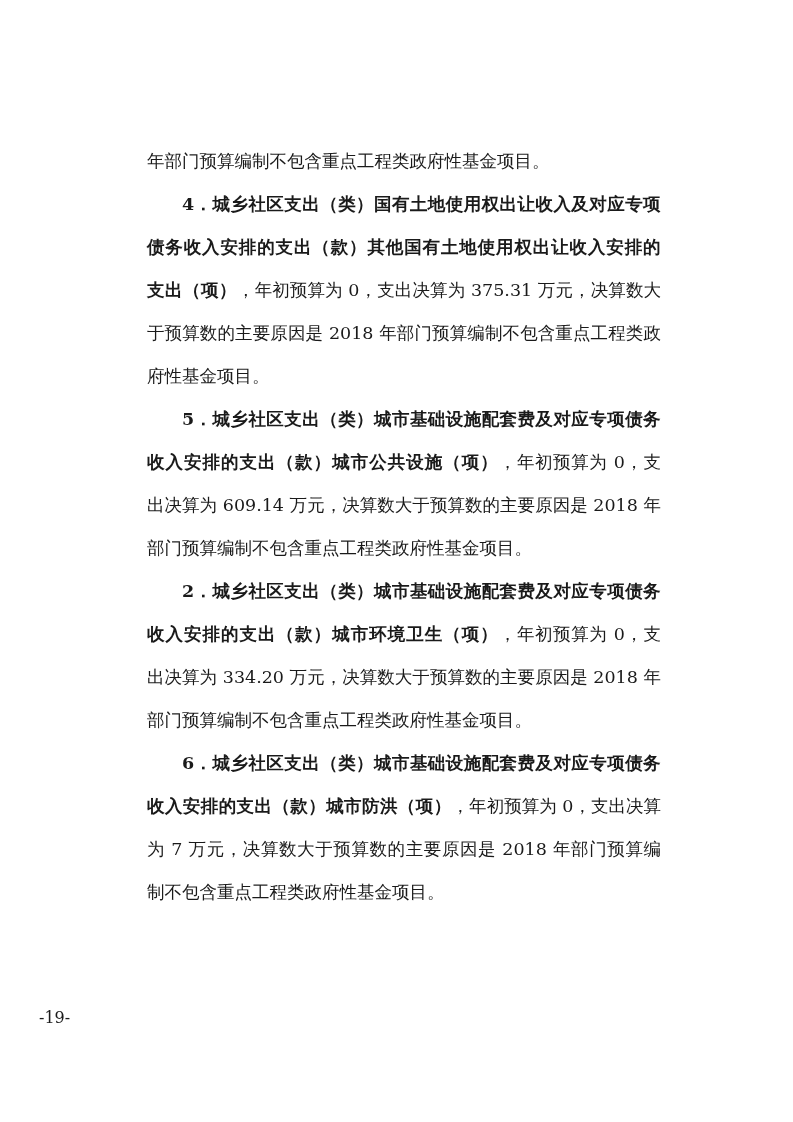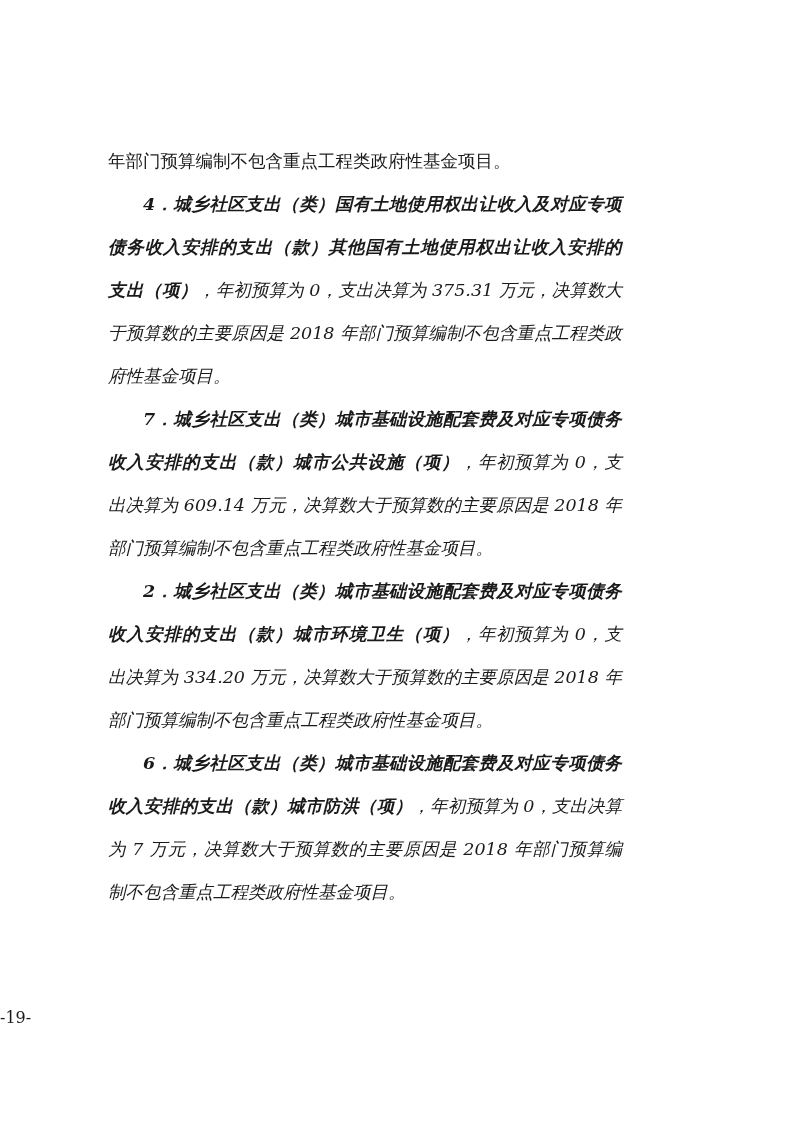--- a/index.html
+++ b/index.html
@@ -12,34 +12,34 @@
     background: #ffffff;
     font-family: "DejaVu Serif", serif;
     color: #1a1a1a;
   }
   .page {
     position: relative;
     width: 717px;
     height: 1122px;
     box-sizing: border-box;
     padding: 140px 95px 24px 108px;
+    margin-left: 39px;
   }
   .doc-body {
     font-size: 17.5px;
     line-height: 43px;
     text-align: justify;
     text-justify: inter-ideograph;
   }
   p.para {
     margin: 0;
     text-indent: 0;
   }
   p.para.indent {
     text-indent: 2em;
-    font-style: italic;
   }
   .bold {
     font-weight: bold;
     letter-spacing: 0.4px;
   }
   .page-number {
     position: absolute;
     left: 0;
     right: 95px;
     bottom: 95px;
@@ -49,18 +49,18 @@
     color: #1a1a1a;
   }
 </style>
 </head>
 <body>
 
 <div class="page">
   <div class="doc-body" id="doc-body">
       <p class="para"><span class="">年部门预算编制不包含重点工程类政府性基金项目。</span></p>
       <p class="para indent"><span class="bold">4．城乡社区支出（类）国有土地使用权出让收入及对应专项债务收入安排的支出（款）其他国有土地使用权出让收入安排的支出（项）</span><span class="">，年初预算为 0，支出决算为 375.31 万元，决算数大于预算数的主要原因是 2018 年部门预算编制不包含重点工程类政府性基金项目。</span></p>
-      <p class="para indent"><span class="bold">7．城乡社区支出（类）城市基础设施配套费及对应专项债务收入安排的支出（款）城市公共设施（项）</span><span class="">，年初预算为 0，支出决算为 609.14 万元，决算数大于预算数的主要原因是 2018 年部门预算编制不包含重点工程类政府性基金项目。</span></p>
+      <p class="para indent"><span class="bold">5．城乡社区支出（类）城市基础设施配套费及对应专项债务收入安排的支出（款）城市公共设施（项）</span><span class="">，年初预算为 0，支出决算为 609.14 万元，决算数大于预算数的主要原因是 2018 年部门预算编制不包含重点工程类政府性基金项目。</span></p>
       <p class="para indent"><span class="bold">2．城乡社区支出（类）城市基础设施配套费及对应专项债务收入安排的支出（款）城市环境卫生（项）</span><span class="">，年初预算为 0，支出决算为 334.20 万元，决算数大于预算数的主要原因是 2018 年部门预算编制不包含重点工程类政府性基金项目。</span></p>
       <p class="para indent"><span class="bold">6．城乡社区支出（类）城市基础设施配套费及对应专项债务收入安排的支出（款）城市防洪（项）</span><span class="">，年初预算为 0，支出决算为 7 万元，决算数大于预算数的主要原因是 2018 年部门预算编制不包含重点工程类政府性基金项目。</span></p>
     </div>
   <div class="page-number">-19-</div>
 </div>
 
 </body></html>

